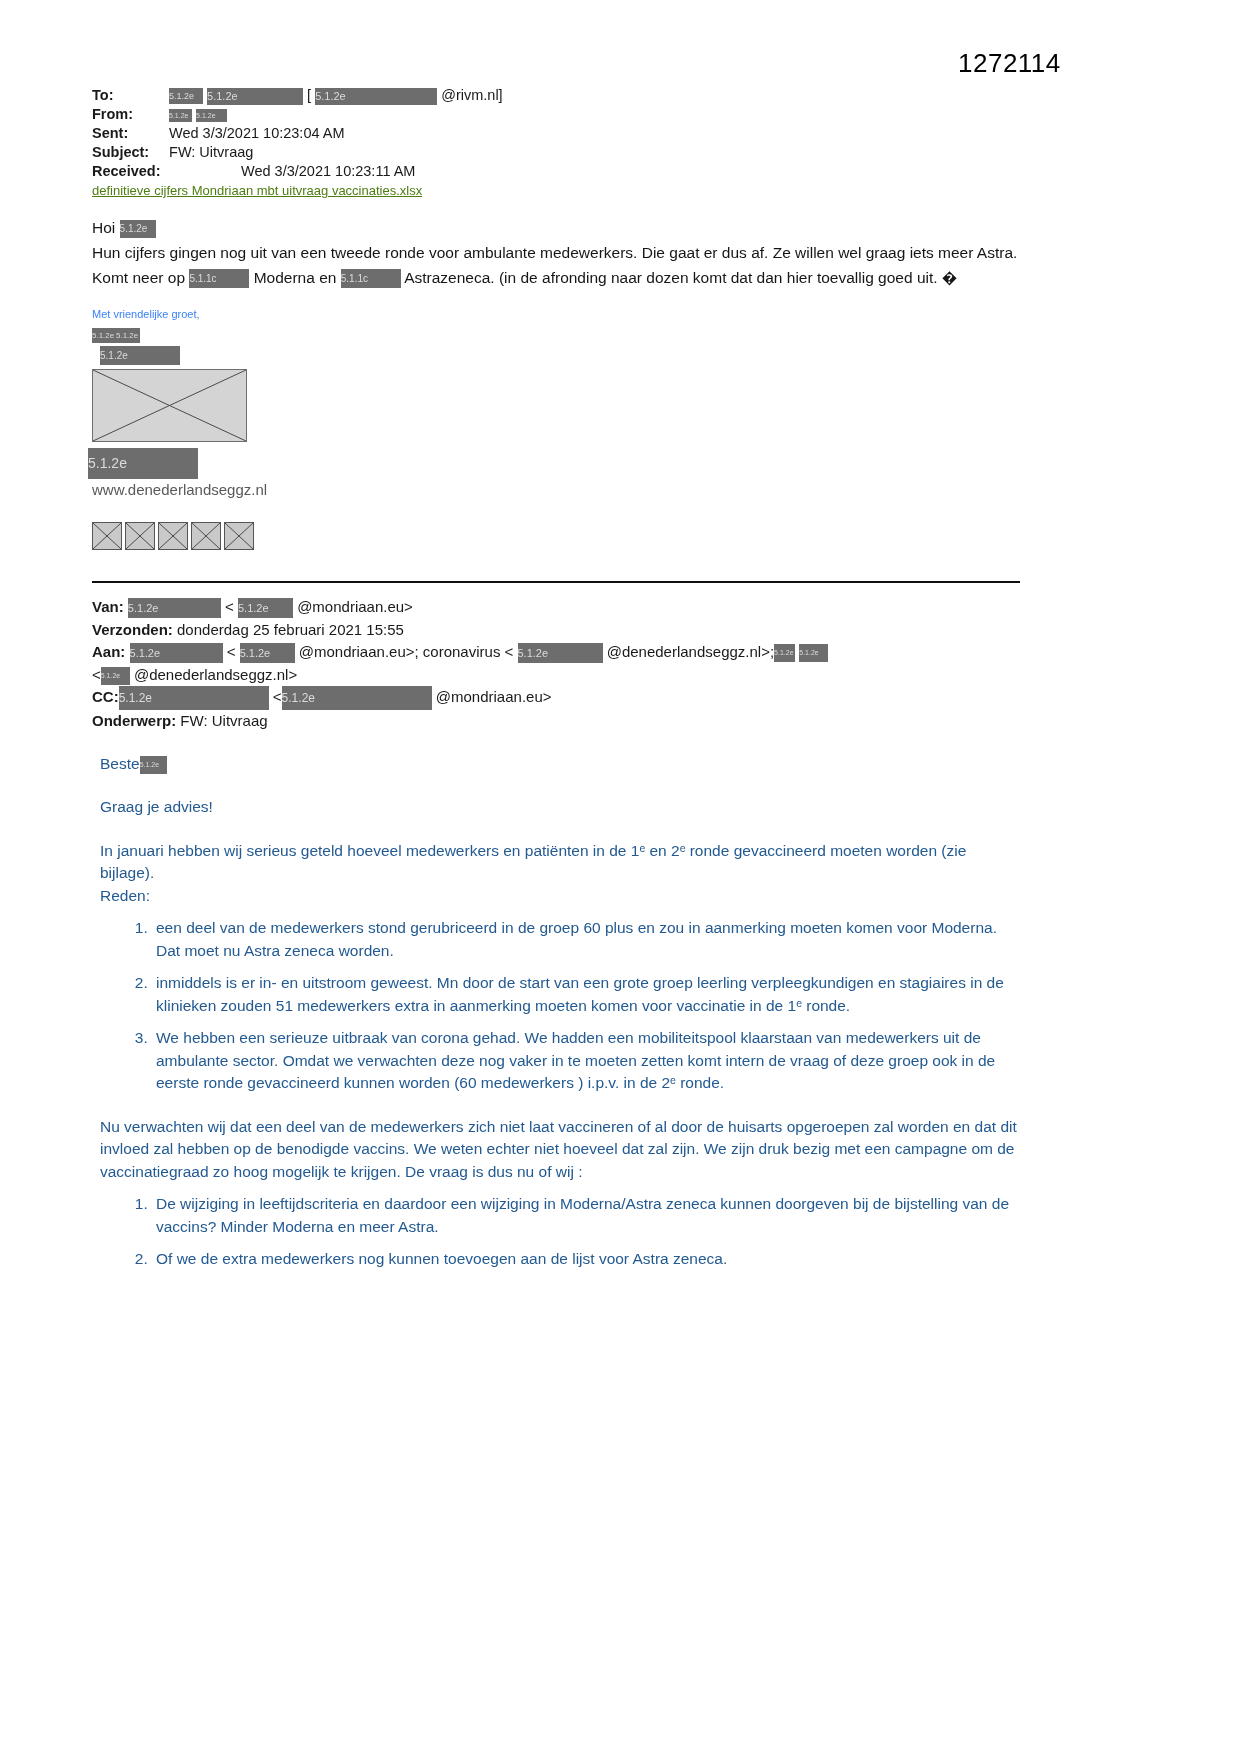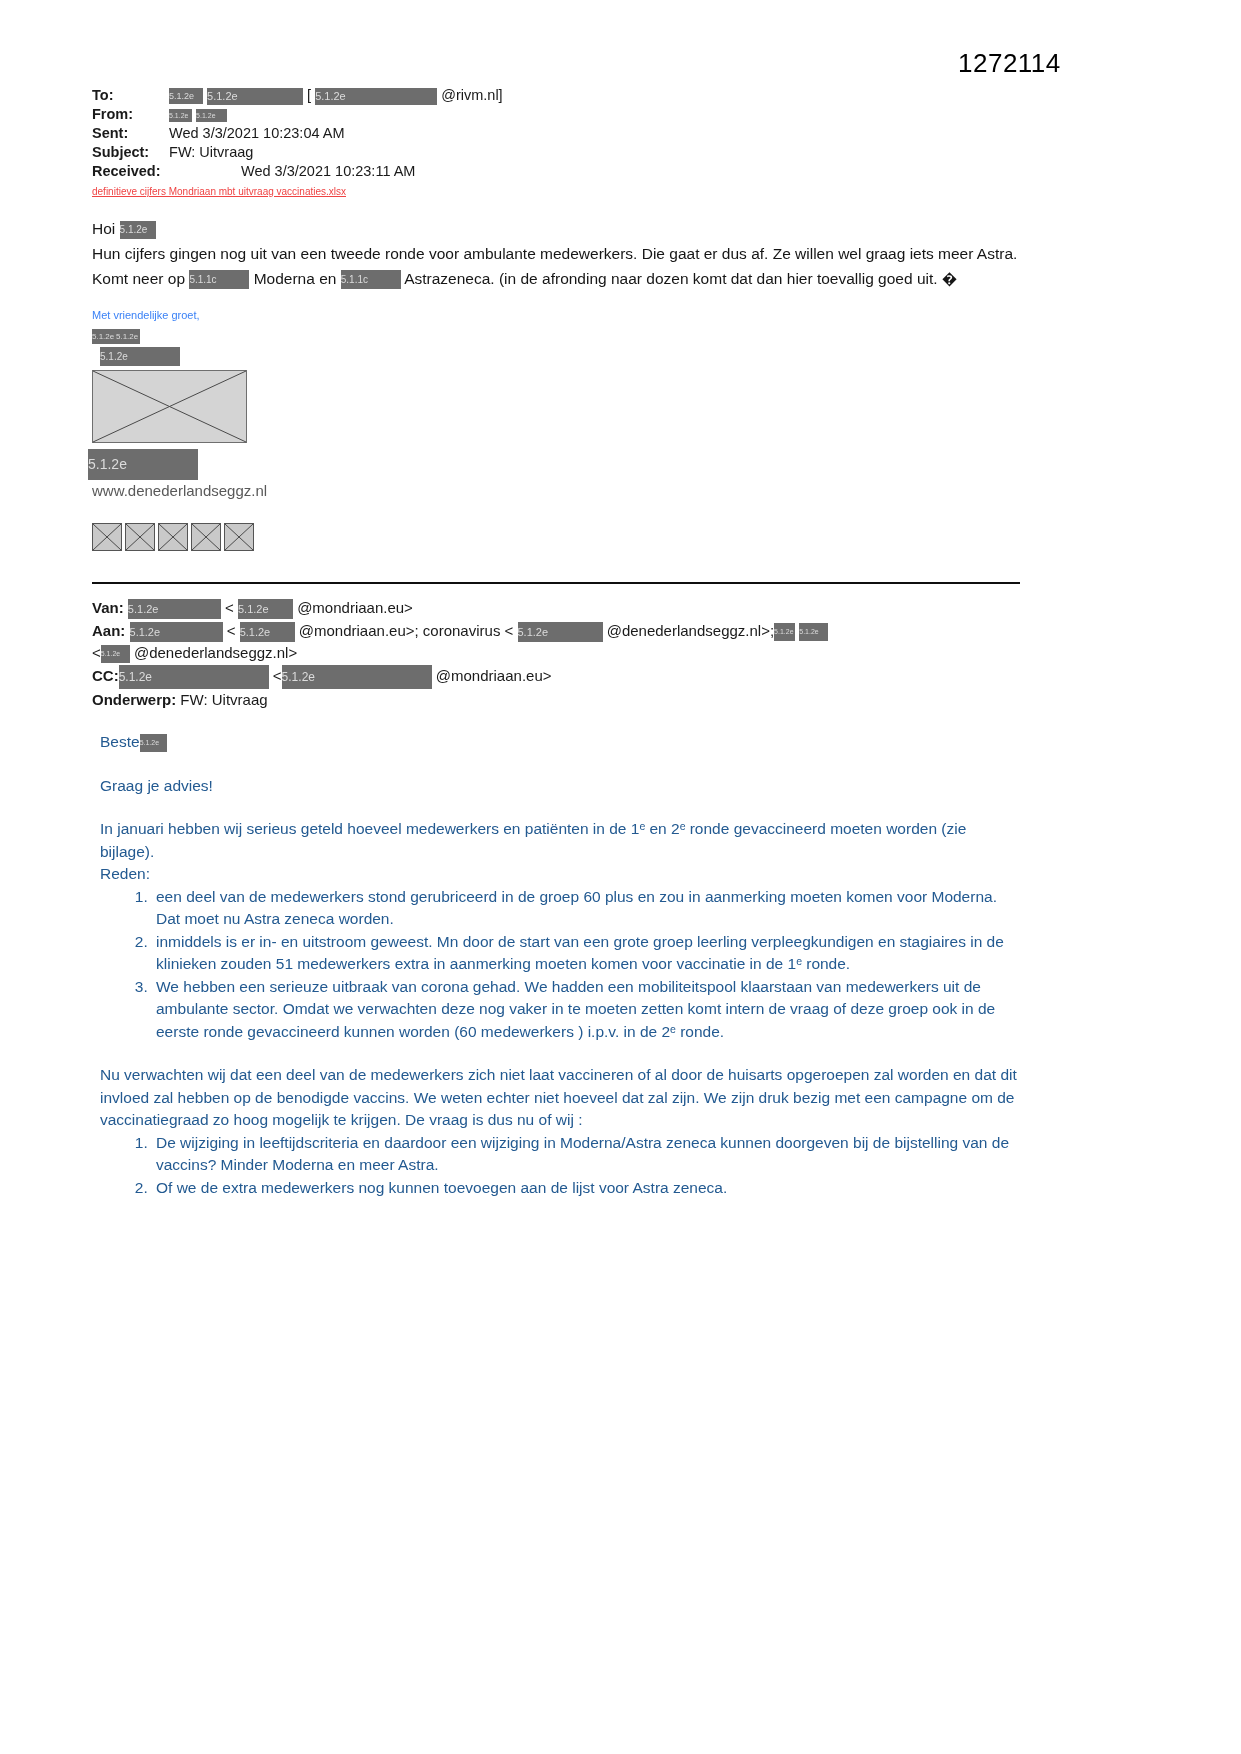--- a/index.html
+++ b/index.html
@@ -10,21 +10,21 @@
   .doc-number {
     position:absolute; left:958px; top:48px; font-size:26px; color:#000;
     letter-spacing:0.5px;
   }
   .content { position:absolute; left:92px; top:86px; width:930px; }
 
   
   .h1row { font-size:14.5px; line-height:19px; white-space:nowrap; }
   .h1label { display:inline-block; width:73px; font-weight:bold; }
   .hval-received { margin-left:72px; }
-  .attach-link { color:#ef4444; text-decoration:underline; font-size:10px; line-height:19px; display:inline-block; cursor:pointer; }
+  .attach-link { color:#4d7c0f; text-decoration:underline; font-size:13px; line-height:19px; display:inline-block; cursor:pointer; }
 
   
   .rx {
     display:inline-block; background:#6d6d6d; color:#dcdcdc; 
     vertical-align:middle; overflow:hidden; white-space:nowrap;
   }
   .rx-a    { width:34px;  height:16px; font-size:9px;  line-height:16px; }
   .rx-b    { width:96px;  height:17px; font-size:11px; line-height:17px; }
   .rx-c3   { width:122px; height:17px; font-size:11px; line-height:17px; }
   .rx-tiny { width:23px;  height:13px; font-size:7px;  line-height:13px; }
@@ -62,21 +62,21 @@
   
   .h2 { margin-top:13px; font-size:15px; line-height:22.5px; }
   .h2 .lbl { font-weight:bold; }
   .h2row { white-space:nowrap; }
 
   
   .body2 { margin-top:20px; margin-left:8px; color:#235a91; font-size:15.5px; line-height:22.5px; width:920px; }
   .body2 p { margin:0; }
   .b2-gap { margin-top:21px !important; }
   .body2 ol { margin:0; padding-left:52px; }
-  .body2 ol li { padding-left:4px; }
+  .body2 ol li { padding-left:4px;margin-top:10px; }
 </style>
 </head>
 <body>
 
 <div class="page">
 
   <div class="doc-number">1272114</div>
 
   <div class="content">
 
@@ -178,20 +178,24 @@
 
     <div class="rule"></div>
 
     <div class="h2">
       <div class="h2row">
         <span class="lbl">Van:</span>
         <span class="rx rx-v1">5.1.2e</span>
         <span>&lt;</span>
         <span class="rx rx-v2">5.1.2e</span>
         <span>@mondriaan.eu&gt;</span>
+      </div>
+      <div class="h2row">
+        <span class="lbl">Verzonden:</span>
+        <span>donderdag 25 februari 2021 15:55</span>
       </div>
       <div class="h2row">
         <span class="lbl">Aan:</span>
         <span class="rx rx-v1">5.1.2e</span>
         <span>&lt;</span>
         <span class="rx rx-v2">5.1.2e</span>
         <span>@mondriaan.eu&gt;; coronavirus</span>
         <span>&lt;</span>
         <span class="rx rx-a3">5.1.2e</span>
         <span>@denederlandseggz.nl&gt;;</span><span class="rx rx-t19">5.1.2e</span>

